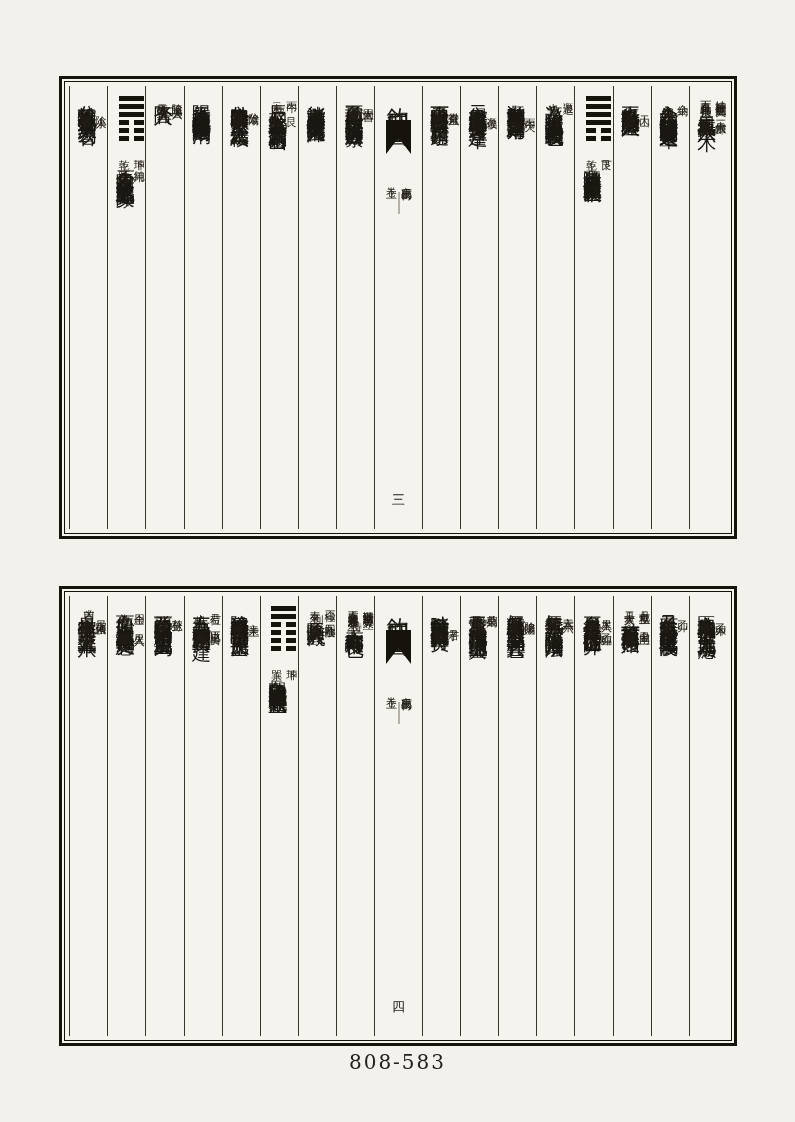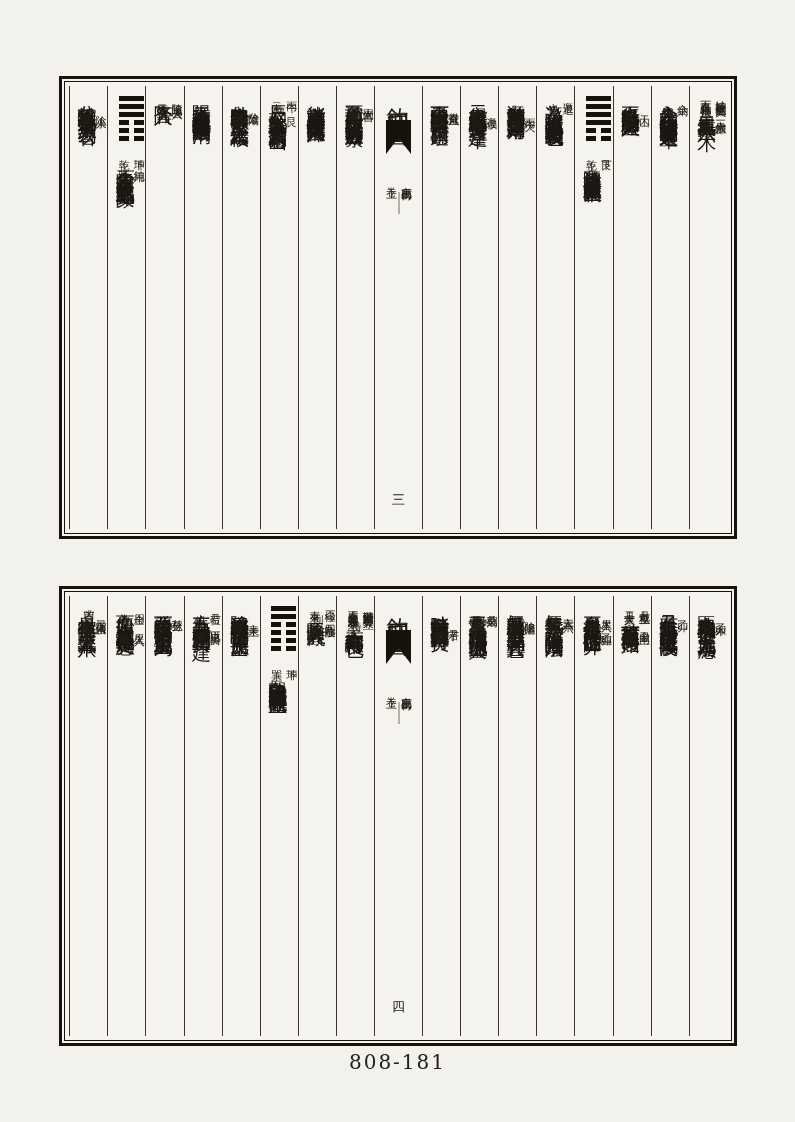--- a/index.html
+++ b/index.html
@@ -219,15 +219,15 @@
           <div class="col">
             <div class="colflow"><span class="lg">而復始</span><span class="pair"><span>用金</span><span>為首</span></span><span class="lg">金土火互為體五星從位起熒惑</span><span class="pair"><span>火星入</span><span>卦用事</span></span></div>
           </div>
           <div class="col">
             <div class="colflow"><span class="sm">吉凶</span><span class="lg">星宿從位降辛未</span><span class="pair"><span>星宿入諸侯</span><span>宮木星同位</span></span><span class="lg">土木分氣二十八</span><span class="sm">積算</span></div>
           </div>
         </div>
     </div>
   </div>
 
-  <div class="plate">808-181</div>
+  <div class="plate">808-583</div>
 
 </div>
 
 </body></html>

